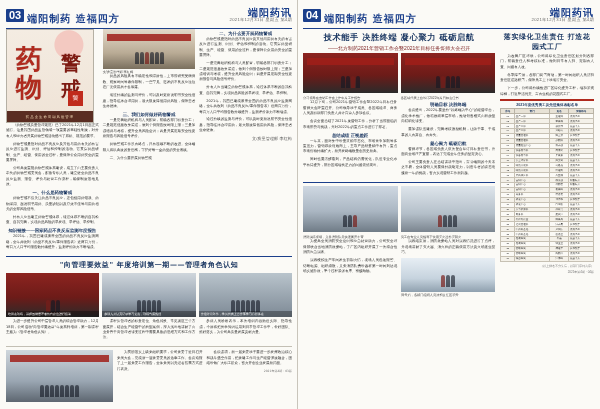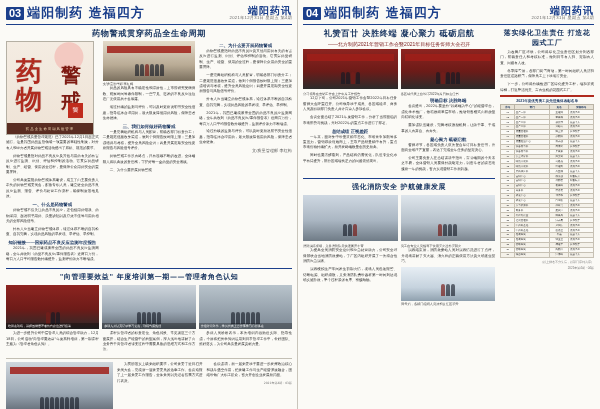--- a/index.html
+++ b/index.html
@@ -19,22 +19,22 @@
   .page.left{width:298px;border-right:1px solid #c9c5bb;padding:4px 5px 6px 6px;}
   .page.right{width:302px;padding:4px 6px 6px 5px;}
 
   
   .masthead{display:flex;align-items:center;justify-content:space-between;border-bottom:1.5px solid #1b3f8b;padding-bottom:2px;}
   .mh-left{display:flex;align-items:center;gap:3px;}
   .pg-num{
     background:#1b3f8b;color:#fff;font-weight:bold;font-size:11px;
     padding:0px 3px;line-height:13px;border-radius:1px;
   }
-  .mh-title{color:#1b3f8b;font-weight:bold;font-size:13px;letter-spacing:1px;
-            font-family:"DejaVu Sans",sans-serif;}
+  .mh-title{color:#1b3f8b;font-weight:bold;font-size:10px;letter-spacing:1px;
+            font-family:"DejaVu Sans",sans-serif;margin-top:8px;}
   .mh-right{text-align:right;line-height:1.05;}
   .mh-paper{color:#1b3f8b;font-weight:bold;font-size:10px;letter-spacing:1px;}
   .mh-date{color:#6a6a6a;font-size:4.2px;letter-spacing:.3px;}
 
   
   .headline{
     text-align:center;font-weight:bold;color:#16335f;
     font-size:8.2px;letter-spacing:.6px;margin:3px 0 2px;
     font-family:"DejaVu Sans",sans-serif;
   }
@@ -118,21 +118,20 @@
       <div class="mh-left">
         <span class="pg-num">03</span>
         <span class="mh-title">端阳制药  造福四方</span>
       </div>
       <div class="mh-right">
         <div class="mh-paper">端阳药讯</div>
         <div class="mh-date">2021年12月31日  星期五  第4期</div>
       </div>
     </div>
 
-    <div class="headline">药物警戒贯穿药品全生命周期</div>
 
     <div class="cols">
 
       <div class="col">
         <div class="poster">
           <span class="big1">药</span>
           <span class="big2">物</span>
           <span class="big3">警</span>
           <span class="big4">戒</span>
           <span class="seal">警</span>
@@ -277,21 +276,21 @@
       <div class="mh-right">
         <div class="mh-paper">端阳药讯</div>
         <div class="mh-date">2021年12月31日  星期五  第4期</div>
       </div>
     </div>
 
     <div style="display:flex;gap:5px;">
 
       <div style="flex:2.05;">
 
-        <div class="headline">礼赞百廿  决胜终端  凝心聚力  砥砺启航</div>
+        <div class="headline">技术能手  决胜终端  凝心聚力  砥砺启航</div>
         <div class="subhead">——北方制药2021年营销工作会暨2021年目标任务誓师大会召开</div>
 
         <div class="photorow" style="margin-top:2px;">
           <div class="ph scene-stage" style="height:40px;">
             <div class="banner-in"></div>
             <div class="figs">
                 <i></i>
                 <i></i>
                 <i class="r"></i>
                 <i></i>
@@ -334,21 +333,20 @@
             <div class="mini-title">凝心聚力 砥砺启航</div>
             <div class="body">
               <p>誓师环节，各区域负责人依次登台签订目标责任书，并面向全场庄严宣誓，表达了完成全年任务的坚定决心。</p>
               <p>公司主要负责人在总结讲话中指出，百廿端阳的今天来之不易，全体营销人员要保持战略定力，以奋斗者的姿态迎接新一年的挑战，奋力实现营销工作新跨越。</p>
             </div>
           </div>
         </div>
 
         <div class="rule blue"></div>
 
-        <div class="headline sm">强化消防安全  护航健康发展</div>
         <div class="photorow">
           <div class="ph scene-fire" style="height:46px;">
             <div class="figs">
                 <i></i>
                 <i></i>
                 <i class="r"></i>
               </div>
           </div>
           <div class="ph scene-truck" style="height:46px;">
             <div class="figs">

